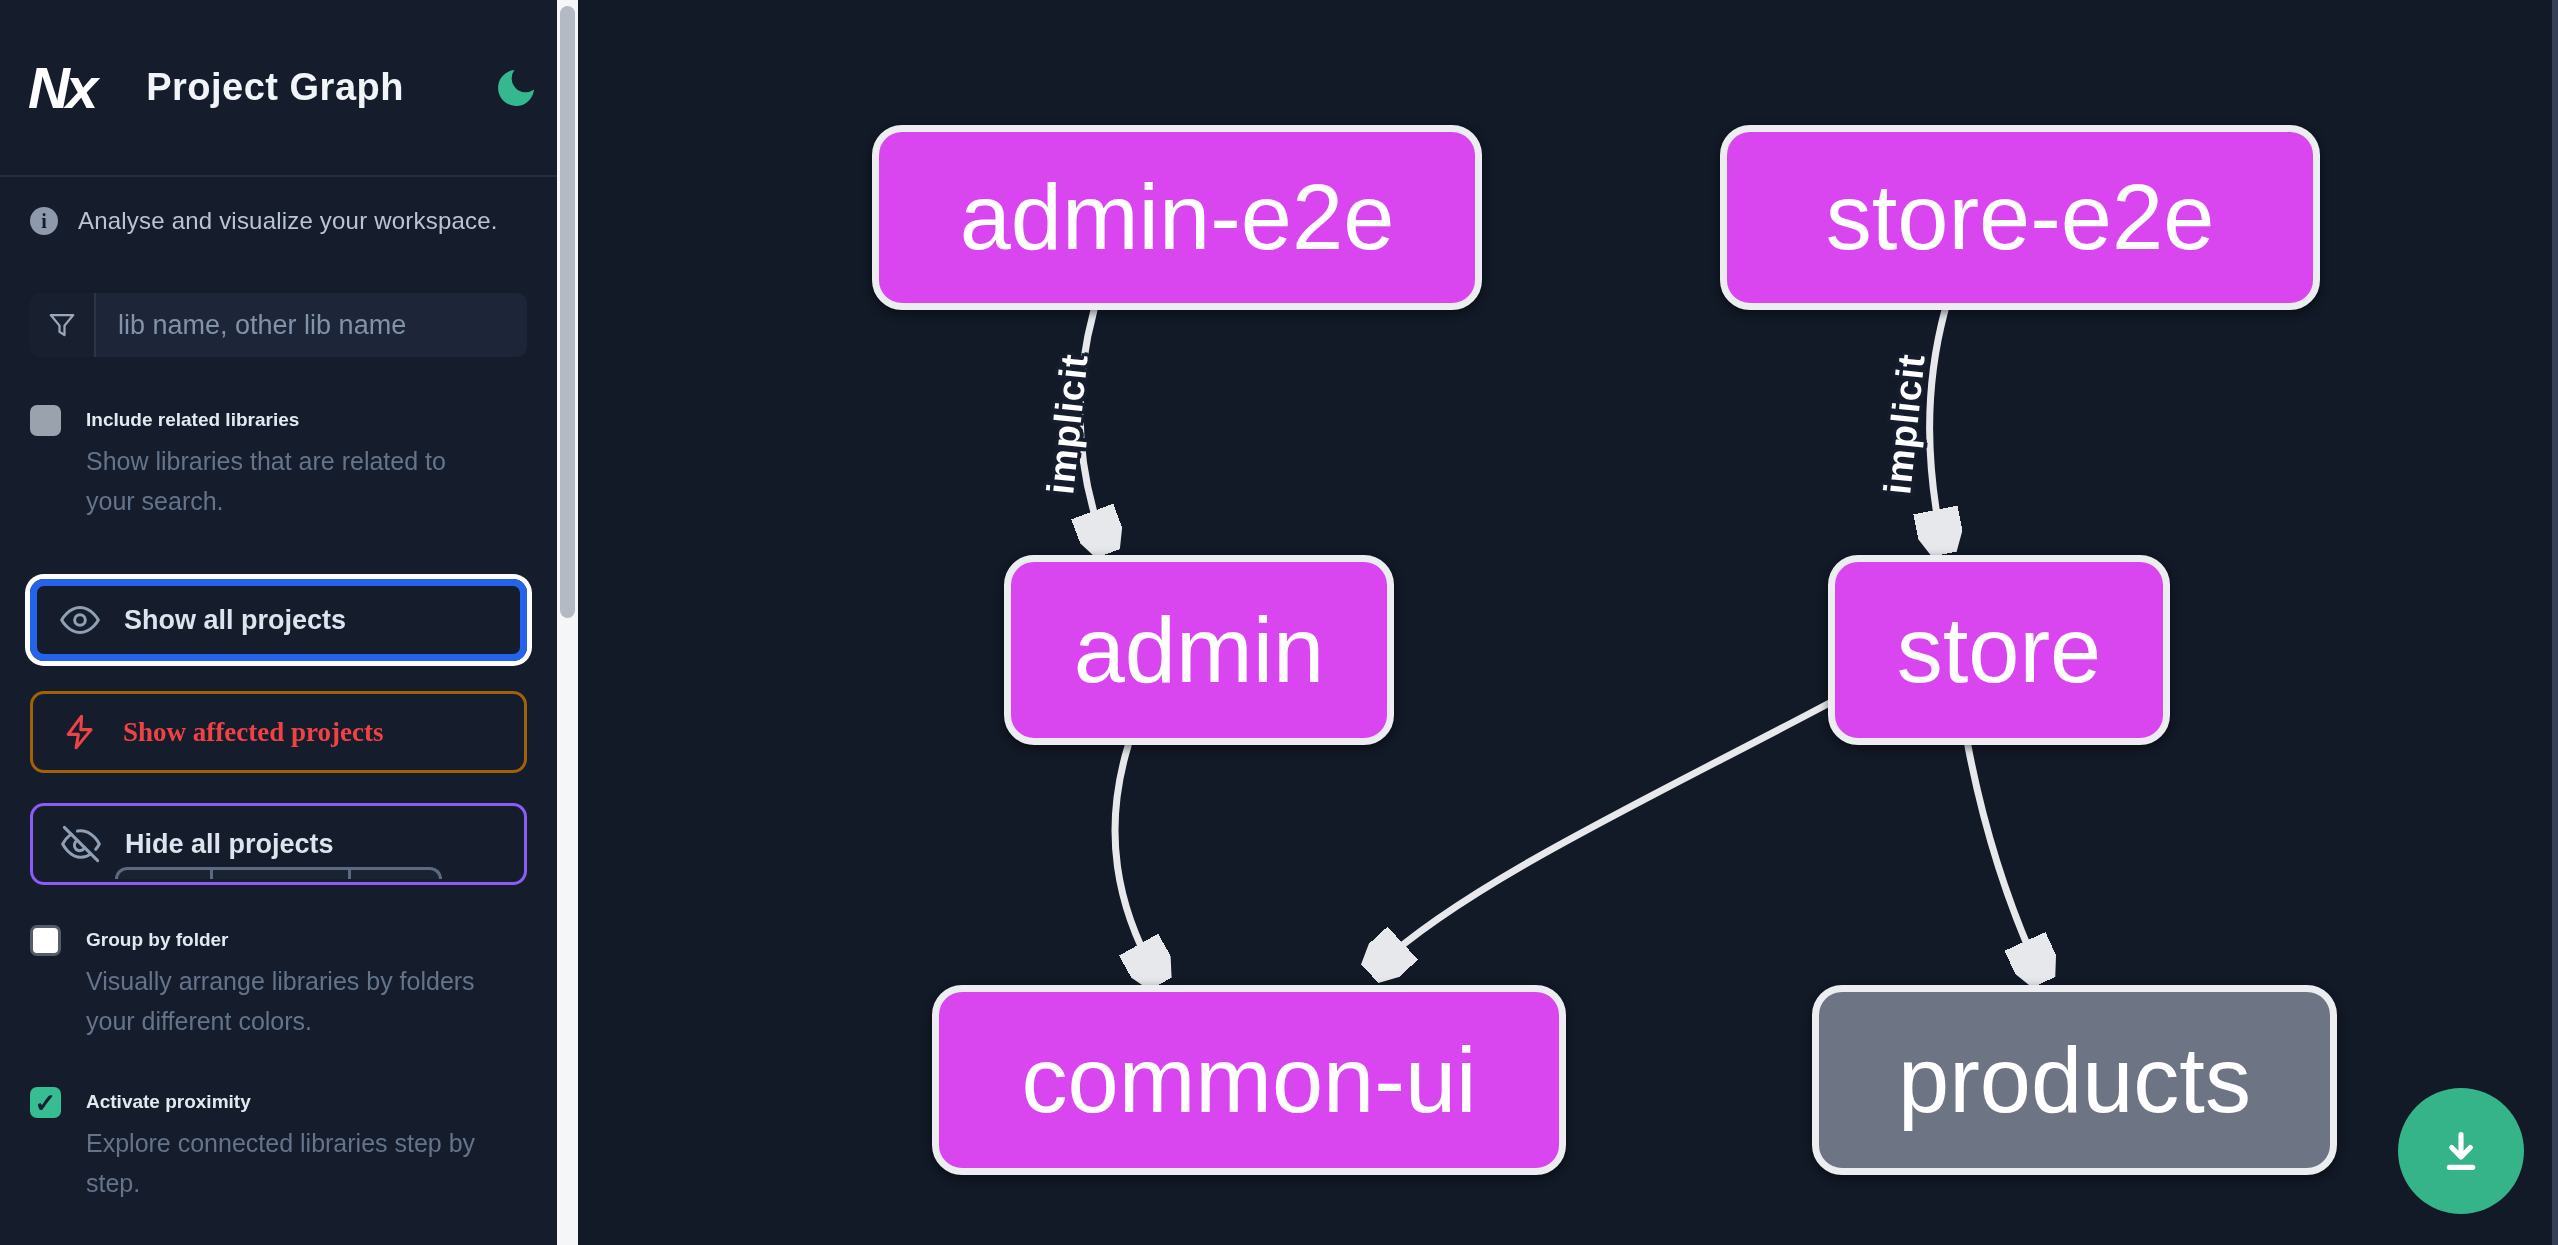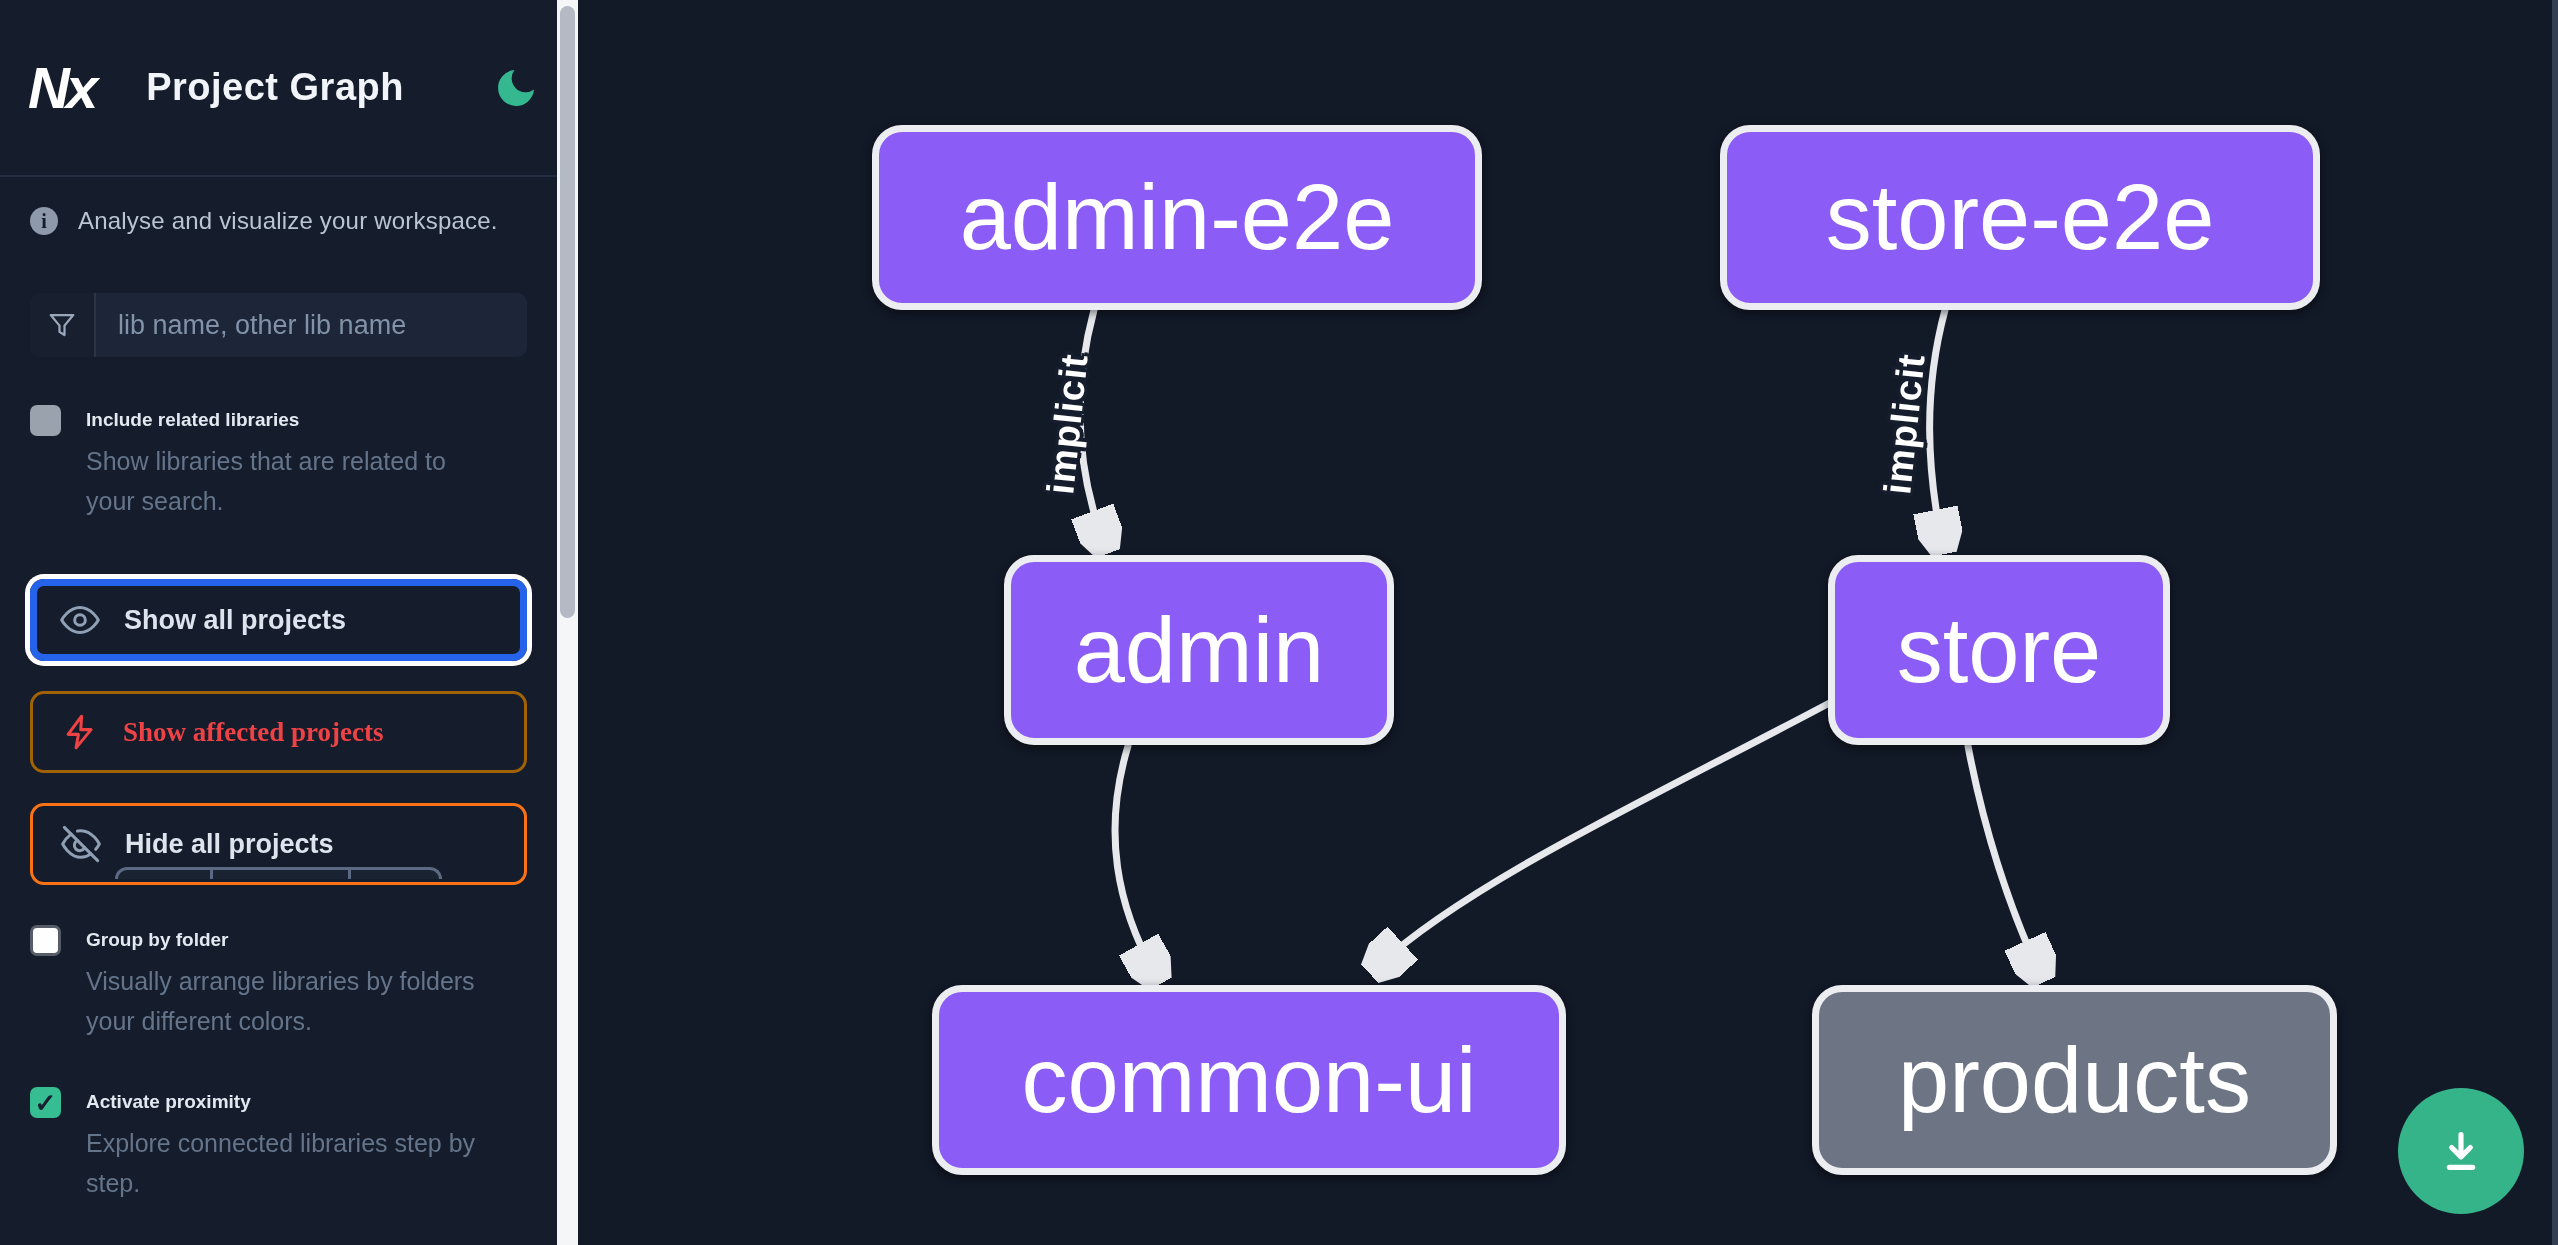--- a/index.html
+++ b/index.html
@@ -57,21 +57,21 @@
   .cb-desc  { color: #64748b; font-size: 25px; line-height: 40px; margin-top: 4px; max-width: 400px; }
 
   .btn {
     margin: 30px 30px 0; width: 497px; height: 82px; border-radius: 14px;
     display: flex; align-items: center; gap: 24px; padding-left: 28px;
     background: transparent; cursor: pointer; font-family: "Liberation Sans", sans-serif;
     font-size: 27px; font-weight: 600; color: #dde4ee;
   }
   .btn-all { margin-top: 58px; border: 7px solid #2563eb; box-shadow: 0 0 0 5px #ffffff; padding-left: 23px; }
   .btn-affected { border: 3px solid #a16207; color: #ee4245; font-family: Liberation Serif, serif; }
-  .btn-hide { border: 3px solid #f97316; }
+  .btn-hide { border: 3px solid #8b5cf6; }
   .btn svg { flex: 0 0 auto; }
 
   .cb-row.group-folder { margin-top: 38px; }
   .cb-row.proximity { margin-top: 44px; }
 
   .stepper-peek {
     position: absolute; left: 115px; bottom: 0; width: 327px; height: 12px;
     border: 3px solid #5b6a82; border-bottom: none; border-radius: 12px 12px 0 0;
     display: flex; overflow: hidden; background: #1a2332;
   }
@@ -95,21 +95,21 @@
   .edges { position: absolute; left: 0; top: 0; }
   .edges path { stroke: #e6e8ec; stroke-width: 7; fill: none; stroke-linecap: round; cursor: pointer; }
 
   .node {
     position: absolute; border: 7px solid #ecedf0; border-radius: 30px;
     box-shadow: 0 3px 10px rgba(0,0,0,0.5);
     display: flex; align-items: center; justify-content: center;
     color: #ffffff; font-size: 92px; font-weight: 400; letter-spacing: 0px; cursor: pointer;
     user-select: none;
   }
-  .node-pink { background: #8b5cf6; }
+  .node-pink { background: #d946ef; }
   .node-gray { background: #6d7585; }
 
   .edge-label {
     position: absolute; transform: translate(-50%, -50%) rotate(-84deg);
     color: #ffffff; font-size: 38px; font-weight: 700; letter-spacing: 1px; white-space: nowrap;
     text-shadow:
       -3px -3px 0 #161e2e, 3px -3px 0 #161e2e, -3px 3px 0 #161e2e, 3px 3px 0 #161e2e,
       -4px 0 0 #161e2e, 4px 0 0 #161e2e, 0 -4px 0 #161e2e, 0 4px 0 #161e2e;
   }
 

